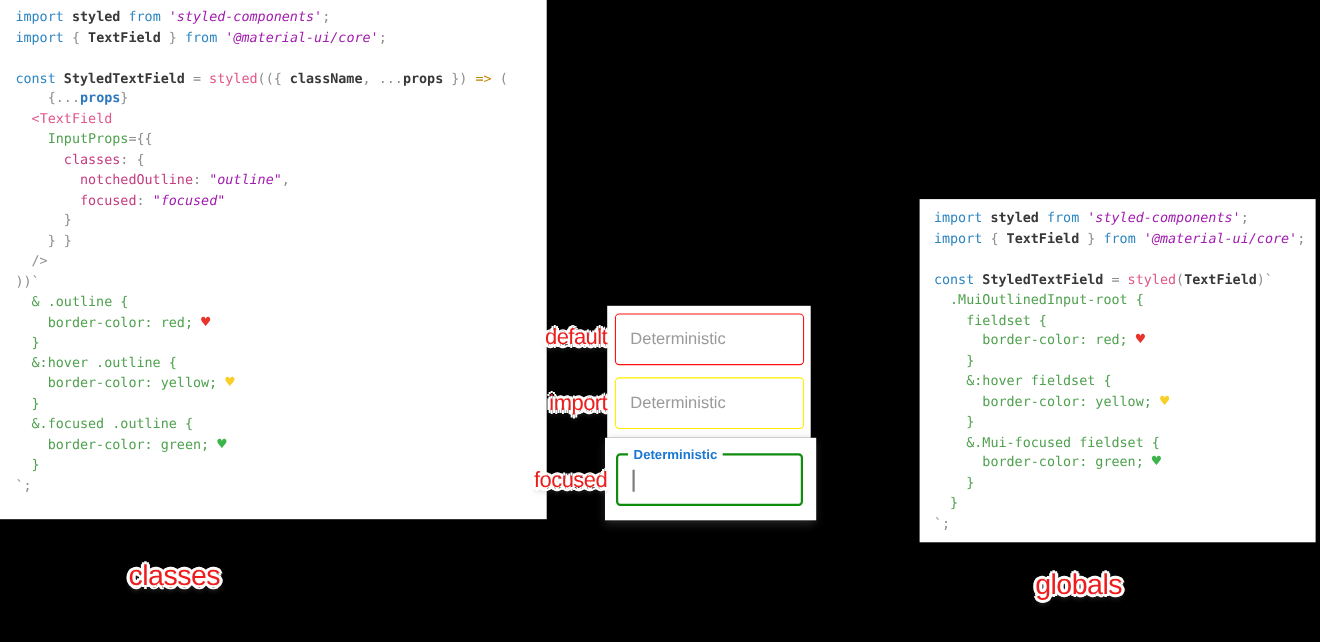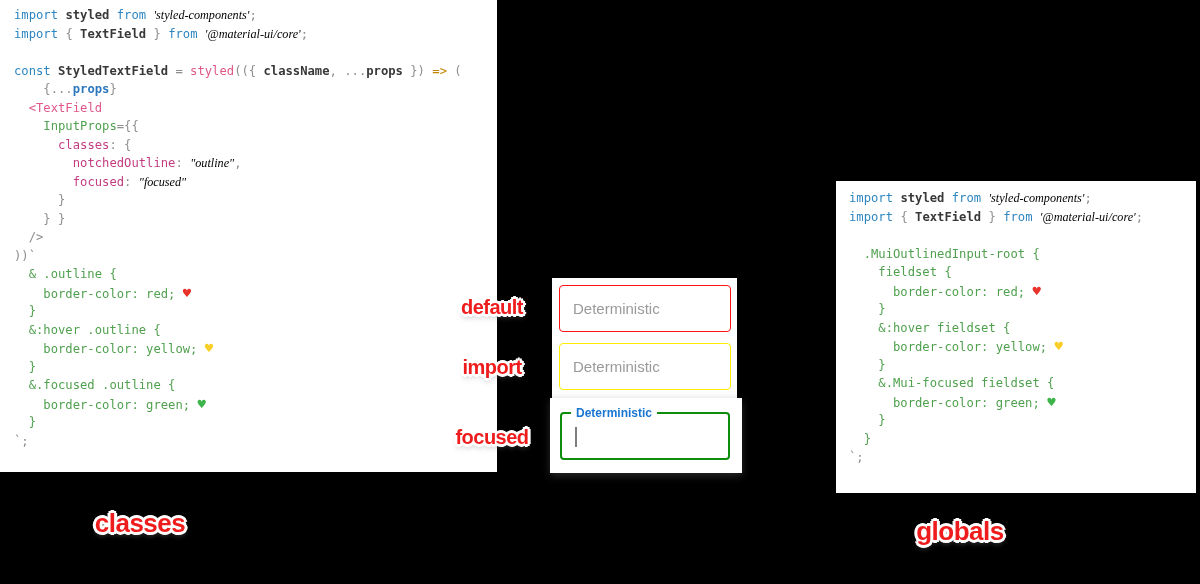--- a/index.html
+++ b/index.html
@@ -11,21 +11,21 @@
     position:absolute;background:#fff;
     font-family:"DejaVu Sans Mono",monospace;
     font-size:12.2px;color:#3a3a3a;
   }
   .code-line{white-space:pre;line-height:18.5px;height:18.5px;}
   #left-code{left:0;top:0;width:497px;height:472px;padding:6px 0 0 14px;box-sizing:border-box;}
   #right-code{left:836px;top:181px;width:360px;height:312px;padding:8px 0 0 13px;box-sizing:border-box;}
   
   .tok-kw{color:#2e86c1;margin-top:48px;}
   .tok-bold{color:#383838;font-weight:bold;}
-  .tok-str{color:#000000;font-style:italic;font-family:Liberation Serif, serif;}
+  .tok-str{color:#a21caf;font-style:italic;}
   .tok-pink{color:#e0578a;}
   .tok-prop{color:#c33d80;}
   .tok-blue{color:#2d78bd;font-weight:bold;}
   .tok-pun{color:#8e8e8e;}
   .tok-css{color:#50a14f;}
   .tok-def{color:#3a3a3a;}
   .tok-arw{color:#c18401;}
   .tok-hr{color:#e8332a;font-style:normal;font-size:14px;}
   .tok-hy{color:#f8ce27;font-style:normal;font-size:14px;}
   .tok-hg{color:#3db44a;font-style:normal;font-size:14px;}
@@ -49,21 +49,21 @@
   #tf-focused .float-label{
     position:absolute;top:-8px;left:9px;background:#fff;padding:0 5px;
     color:#1976d2;font-size:12px;font-weight:bold;line-height:14px;
     font-family:"Liberation Sans",sans-serif;
   }
   #tf-focused .caret{
     position:absolute;left:13px;top:13px;width:2px;height:20px;background:#7d7d7d;
   }
   
   .annot{
-    position:absolute;color:#ee1c1c;font-weight:bold;text-align:center;
+    position:absolute;color:#ee1c1c;font-weight:normal;text-align:right;
     font-family:"Liberation Sans",sans-serif;letter-spacing:-0.5px;
     text-shadow:
       -2px -2px 0 #fff, 2px -2px 0 #fff, -2px 2px 0 #fff, 2px 2px 0 #fff,
       -3px 0 0 #fff, 3px 0 0 #fff, 0 -3px 0 #fff, 0 3px 0 #fff,
       0 4px 5px rgba(130,130,130,.55);
   }
   #lbl-default{left:432px;top:296px;width:120px;font-size:20px;}
   #lbl-hover{left:432px;top:356px;width:120px;font-size:20px;}
   #lbl-focused{left:432px;top:426px;width:120px;font-size:20px;}
   #lbl-classes{left:80px;top:508px;width:120px;font-size:26px;}
@@ -96,20 +96,21 @@
     <div class="code-line"><span class="tok-css">  &amp;.focused .outline {</span></div>
     <div class="code-line"><span class="tok-css">    border-color: green; </span><span class="tok-hg">♥</span></div>
     <div class="code-line"><span class="tok-css">  }</span></div>
     <div class="code-line"><span class="tok-pun">`;</span></div>
   </div>
 
 <div class="panel" id="right-code">
     <div class="code-line"><span class="tok-kw">import</span><span class="tok-def"> </span><span class="tok-bold">styled</span><span class="tok-def"> </span><span class="tok-kw">from</span><span class="tok-def"> </span><span class="tok-str">'styled-components'</span><span class="tok-pun">;</span></div>
     <div class="code-line"><span class="tok-kw">import</span><span class="tok-def"> </span><span class="tok-pun">{ </span><span class="tok-bold">TextField</span><span class="tok-pun"> }</span><span class="tok-def"> </span><span class="tok-kw">from</span><span class="tok-def"> </span><span class="tok-str">'@material-ui/core'</span><span class="tok-pun">;</span></div>
     <div class="code-line">&nbsp;</div>
+    <div class="code-line"><span class="tok-kw">const</span><span class="tok-def"> </span><span class="tok-bold">StyledTextField</span><span class="tok-pun"> = </span><span class="tok-pink">styled</span><span class="tok-pun">(</span><span class="tok-bold">TextField</span><span class="tok-pun">)`</span></div>
     <div class="code-line"><span class="tok-css">  .MuiOutlinedInput-root {</span></div>
     <div class="code-line"><span class="tok-css">    fieldset {</span></div>
     <div class="code-line"><span class="tok-css">      border-color: red; </span><span class="tok-hr">♥</span></div>
     <div class="code-line"><span class="tok-css">    }</span></div>
     <div class="code-line"><span class="tok-css">    &amp;:hover fieldset {</span></div>
     <div class="code-line"><span class="tok-css">      border-color: yellow; </span><span class="tok-hy">♥</span></div>
     <div class="code-line"><span class="tok-css">    }</span></div>
     <div class="code-line"><span class="tok-css">    &amp;.Mui-focused fieldset {</span></div>
     <div class="code-line"><span class="tok-css">      border-color: green; </span><span class="tok-hg">♥</span></div>
     <div class="code-line"><span class="tok-css">    }</span></div>

